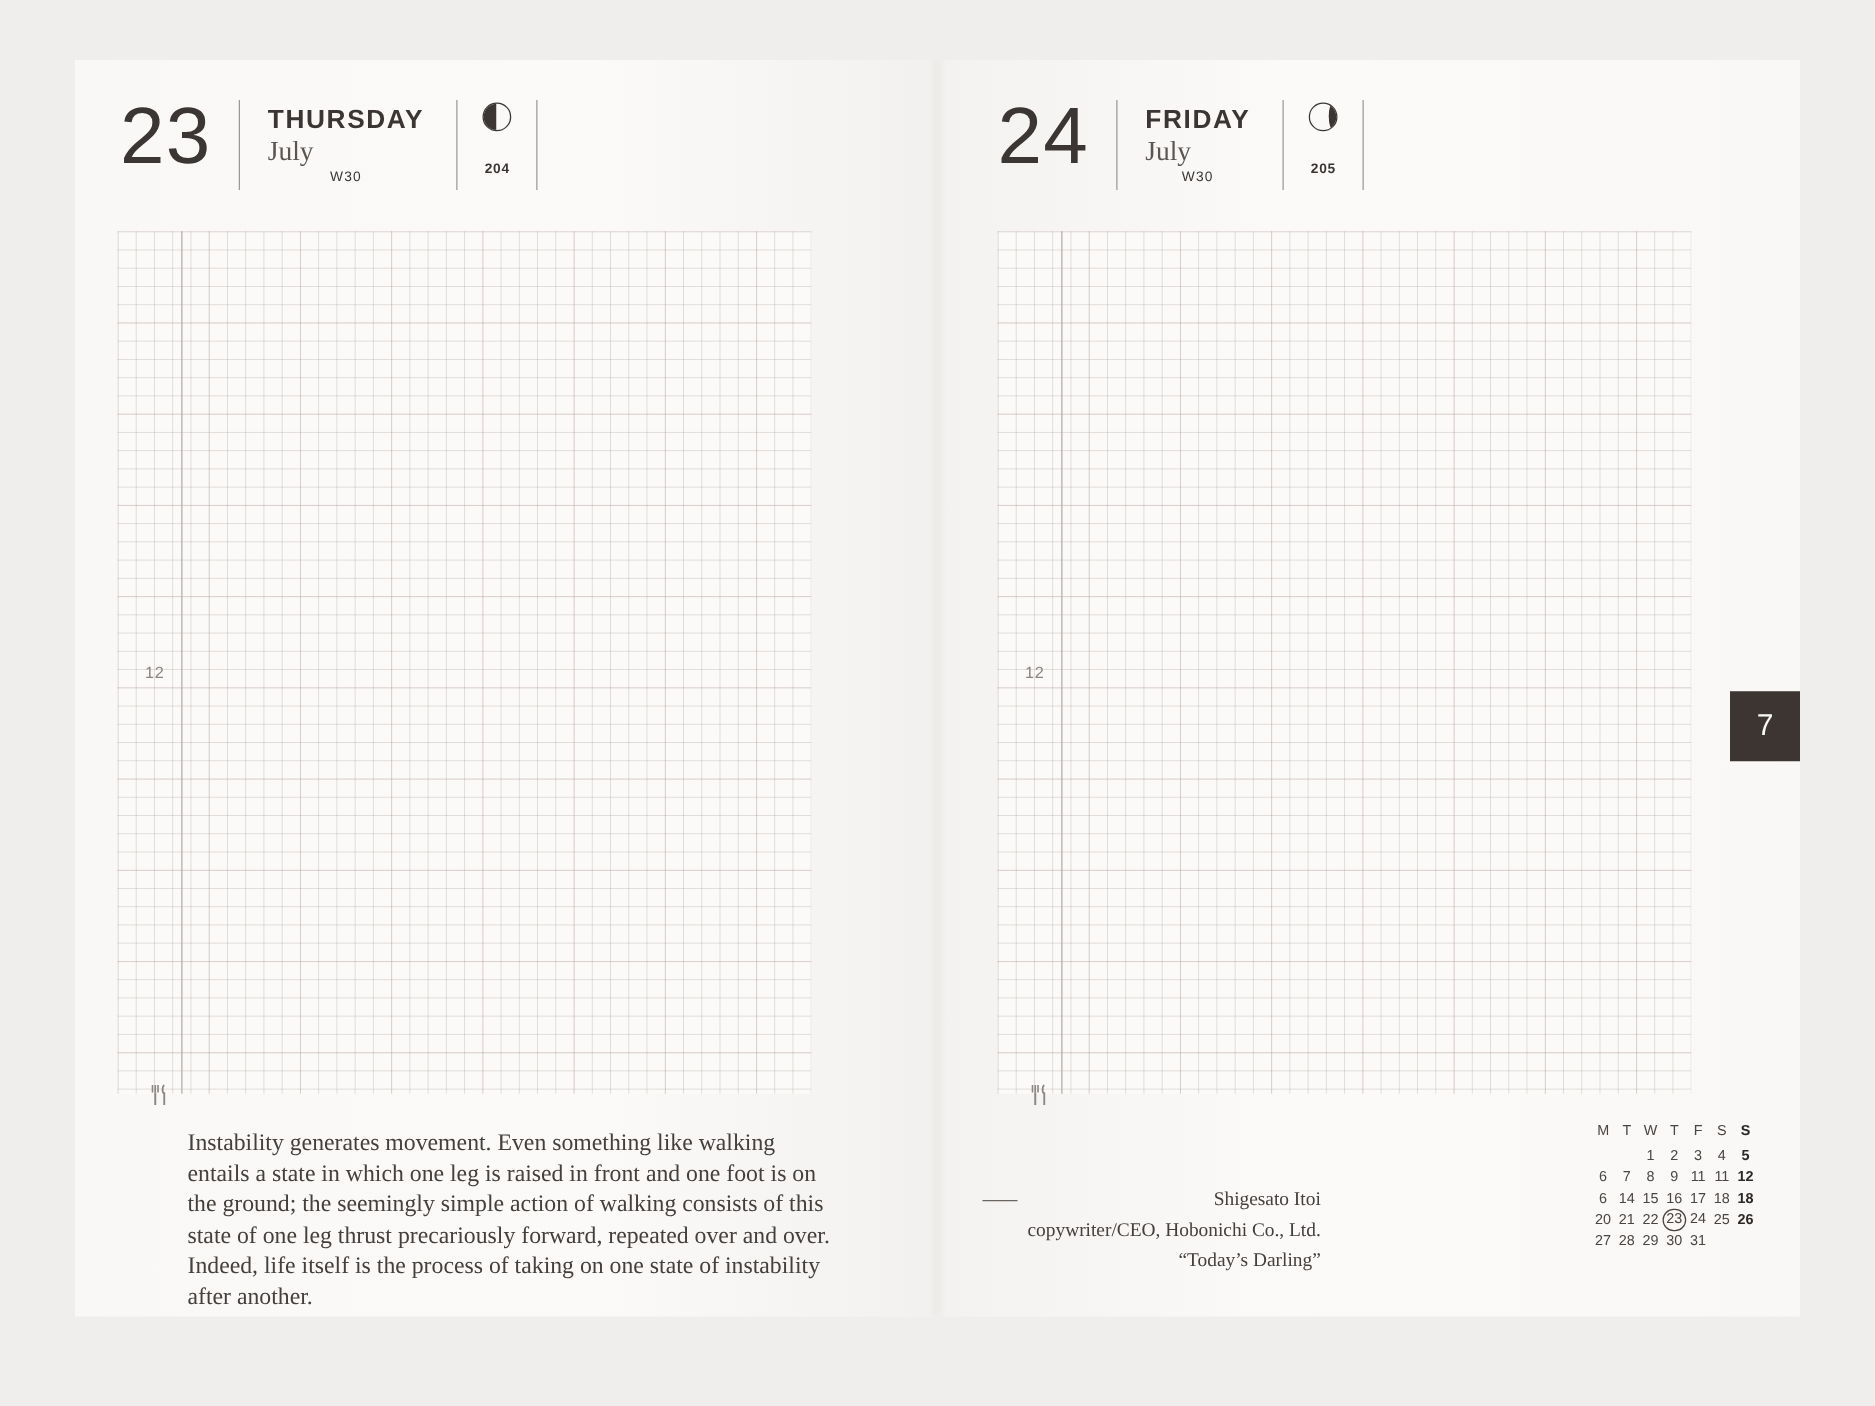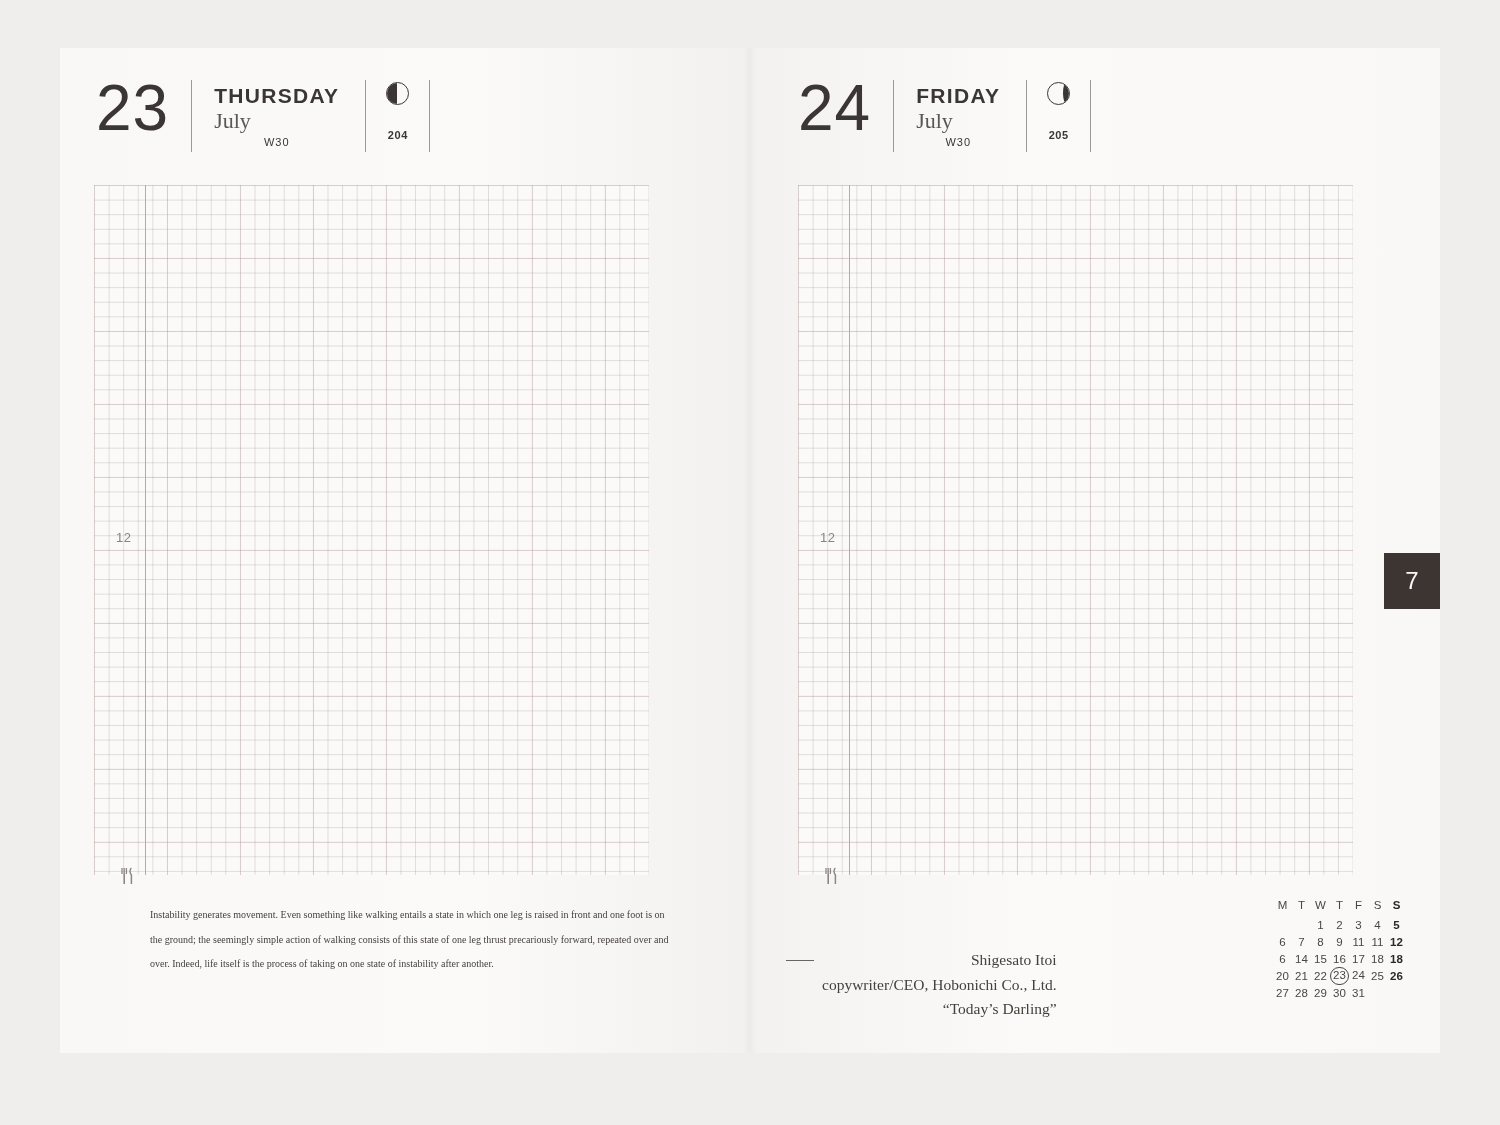--- a/index.html
+++ b/index.html
@@ -191,21 +191,21 @@
     height: 22px;
   }
 
   
   .quote {
     position: absolute;
     left: 90px;
     top: 855px;
     width: 520px;
     font-family: "Liberation Serif", serif;
-    font-size: 10px;
+    font-size: 19px;
     line-height: 24.5px;
     color: #46403d;
   }
   .attrib {
     position: absolute;
     left: 36px;
     top: 900px;
     font-family: "Liberation Serif", serif;
     font-size: 15.5px;
     line-height: 24.5px;

